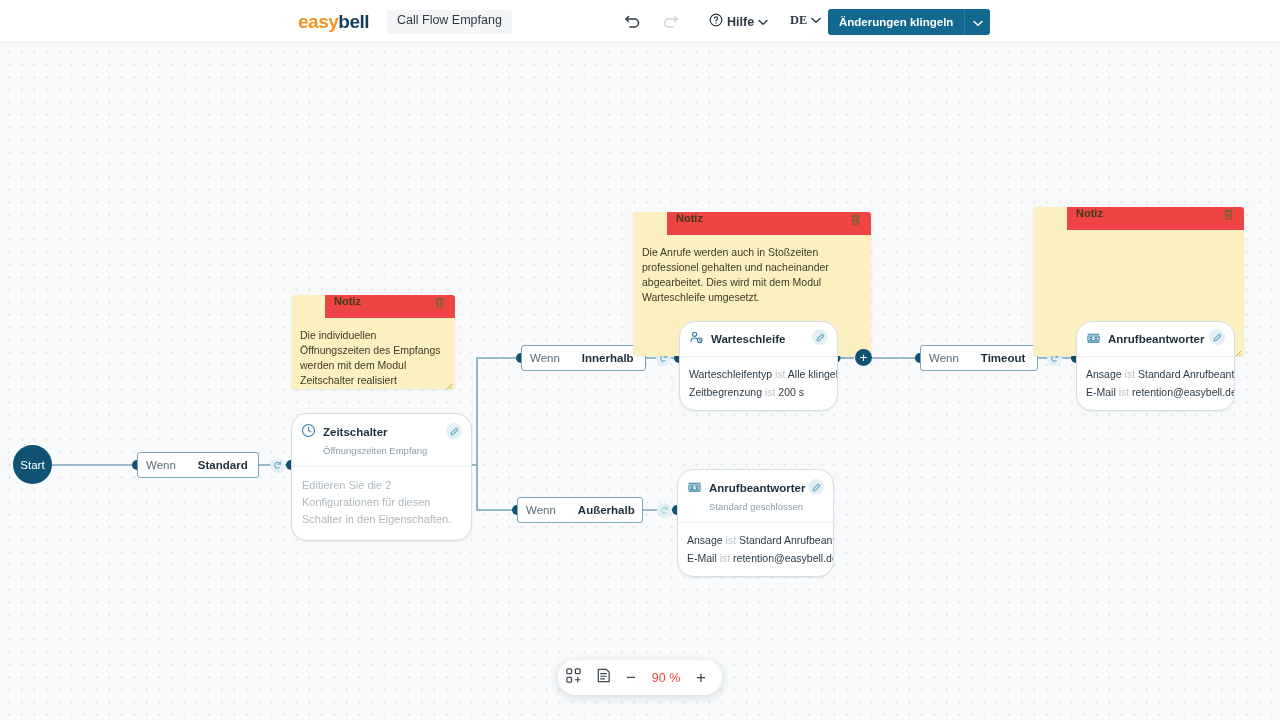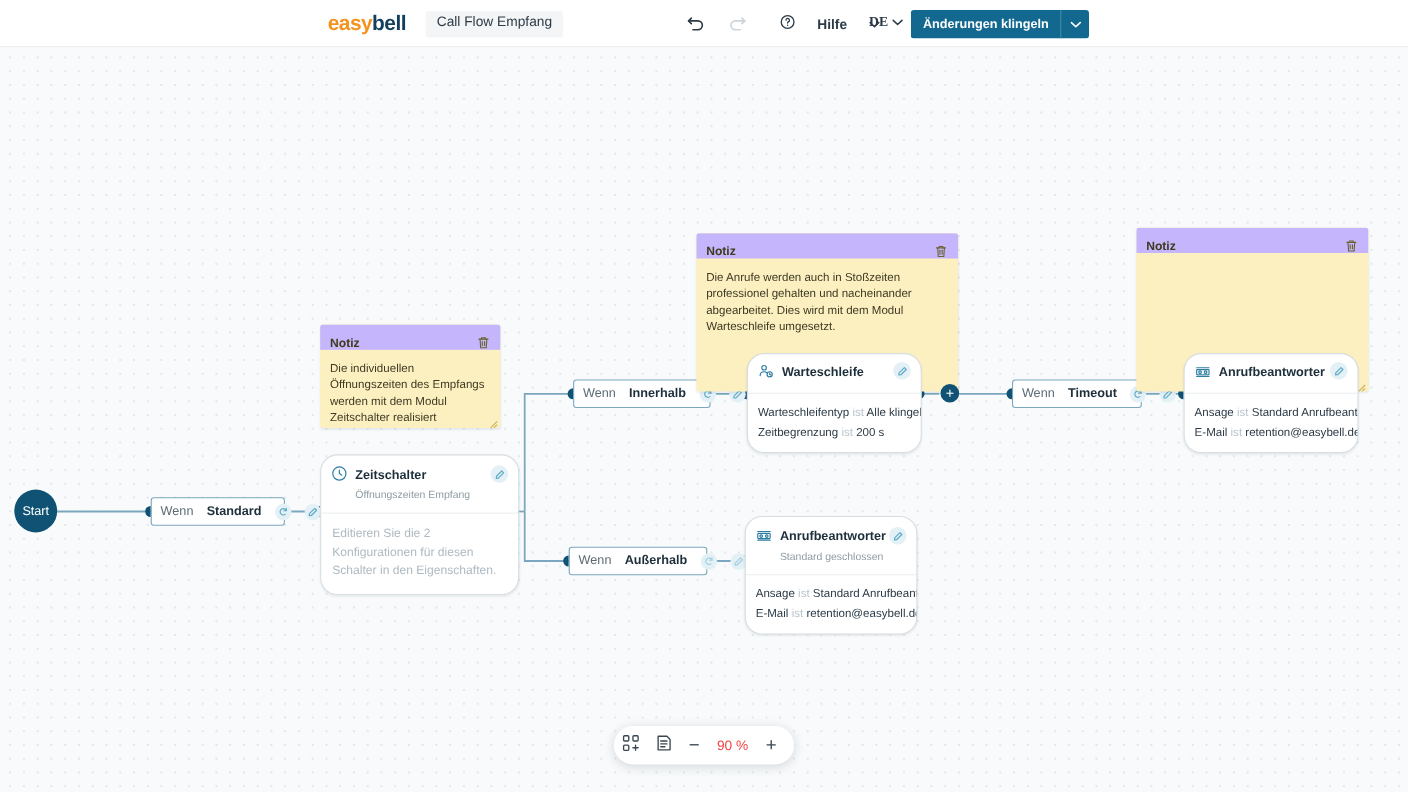--- a/index.html
+++ b/index.html
@@ -32,21 +32,21 @@
     font-size: 12.5px; color: #2c3b47; white-space: nowrap;
   }
   .hdr-icon-btn {
     position: absolute; top: 12px;
     width: 20px; height: 20px; cursor: pointer;
   }
   .undo-btn { left: 623px; }
   .redo-btn { left: 660px; cursor: default; }
   .hilfe {
     position: absolute; left: 709px; top: 13px;
-    display: flex; align-items: center; gap: 20px;
+    display: flex; align-items: center; gap: 4px;
     font-size: 12.5px; font-weight: bold; color: #2c3b47;
     cursor: pointer; white-space: nowrap;
   }
   .lang {
     position: absolute; left: 790px; top: 13px;
     display: flex; align-items: center; gap: 4px;
     font-size: 12.5px; font-weight: bold; color: #2c3b47;
     cursor: pointer; white-space: nowrap; font-family: Liberation Serif, serif;
   }
   .save-group {
@@ -93,21 +93,21 @@
     cursor: pointer;
   }
 
   
   .cond {
     height: 26px;
     background: #ffffff;
     border: 1px solid #7aa7be;
     border-radius: 3px;
     display: flex; align-items: center;
-    padding: 0 8px; gap: 12px;
+    padding: 0 8px; gap: 22px;
     cursor: pointer;
   }
   .cond .c-wenn { font-size: 11.5px; color: #5b6b76; }
   .cond .c-val  { font-size: 11.5px; color: #1d2f3b; font-weight: bold; }
   .ico-circle {
     width: 15px; height: 15px; border-radius: 50%;
     background: #e3f1f6;
     display: flex; align-items: center; justify-content: center;
     flex: none;
   }
@@ -154,23 +154,24 @@
 
   
   .note {
     background: #fdf0c0;
     border-radius: 3px;
     box-shadow: 0 1px 2px rgba(20,40,60,0.08);
     overflow: hidden;
     position: absolute;
   }
   .note-head {
-    height: 23px; background: #c4b5fd;
-    display: flex; align-items: flex-end; justify-content: space-between;
+    height: 23px; background: #ef4444;
+    display: flex; align-items: flex-start; justify-content: space-between;
     padding: 0 9px;
+    margin-left: 34px;
   }
   .note-title { font-size: 11px; font-weight: bold; color: #3f3a1c; }
   .note-del { width: 13px; height: 13px; cursor: pointer; }
   .note-body {
     padding: 10px 9px 9px 9px;
     font-size: 10.5px; line-height: 15px; color: #3d3a24;
   }
   .note-resize {
     position: absolute; right: 2px; bottom: 2px;
     width: 10px; height: 10px; cursor: nwse-resize;

